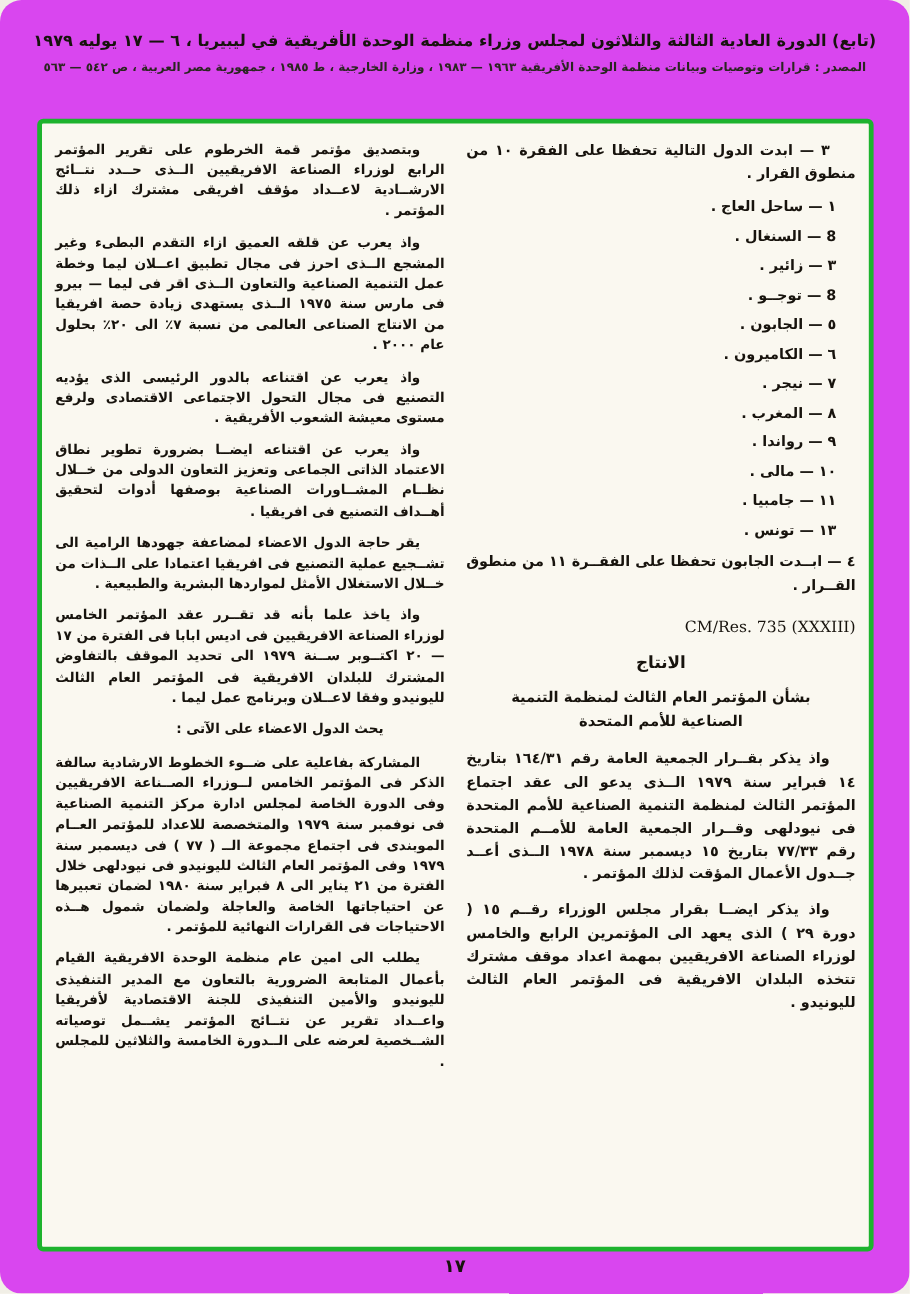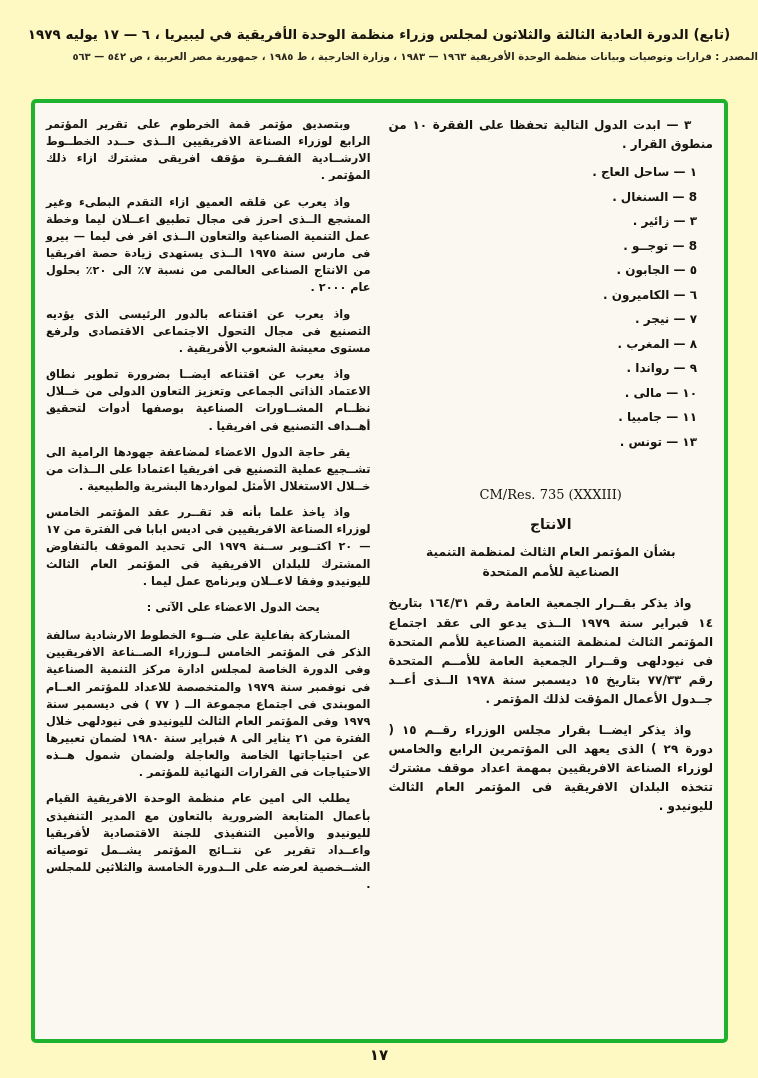--- a/index.html
+++ b/index.html
@@ -5,29 +5,30 @@
   * { margin:0; padding:0; box-sizing:border-box; }
   html,body { width:758px; height:1078px; }
   body {
     background:#f1efe6;
     font-family:"DejaVu Sans", sans-serif;
     color:#17130d;
   }
   .page {
     position:relative;
     width:758px; height:1078px;
-    background:#fef9c3;
+    background:#d946ef;
     overflow:hidden;
+    border-radius:18px;
   }
   .header { direction:rtl; text-align:center; padding-top:26px; }
   .header-line1 {
     font-size:13.5px; font-weight:700; letter-spacing:0.2px;
   }
   .header-line2 {
-    font-size:10px; font-weight:700; margin-top:9px; color:#2a2620;text-align:right;
+    font-size:10px; font-weight:700; margin-top:9px; color:#2a2620;
   }
   .frame {
     position:absolute; left:31px; top:99px;
     width:697px; height:944px;
     background:#faf8f0;
     border:4px solid #1db32e;
     border-radius:5px;
     padding:13px 11px;
     overflow:hidden;
   }
@@ -47,24 +48,24 @@
   }
   .indent { text-indent:1.8em; }
   .col-right .para { font-size:12px; line-height:1.6; margin-bottom:11px; }
   .country-list { padding-right:16px; margin:4px 0 6px; }
   .list-item {
     font-size:12px; font-weight:600;
     margin-bottom:10.5px;
     white-space:nowrap;
   }
   .res-ref {
-    direction:ltr; text-align:center;
+    direction:ltr; text-align:right;
     font-family:"DejaVu Serif", serif;
     font-size:13px; font-weight:400;
-    margin:38px 0 14px;
+    margin:18px 0 14px;
   }
   .res-title {
     text-align:center; font-size:14px; font-weight:700;
     margin-bottom:10px; word-spacing:4px;
   }
   .res-subtitle {
     text-align:center; font-size:12.3px; font-weight:700;
     line-height:1.65;
   }
   .res-subtitle.last { margin-bottom:12px; }
@@ -98,33 +99,34 @@
           <div class="list-item">٥ — الجابون .</div>
           <div class="list-item">٦ — الكاميرون .</div>
           <div class="list-item">٧ — نيجر .</div>
           <div class="list-item">٨ — المغرب .</div>
           <div class="list-item">٩ — رواندا .</div>
           <div class="list-item">١٠ — مالى .</div>
           <div class="list-item">١١ — جامبيا .</div>
           <div class="list-item">١٣ — تونس .</div>
         </div>
 
+        <p class="para">٤ — ابــدت الجابون تحفظا على الفقــرة ١١ من منطوق القــرار .</p>
 
         <div class="res-ref">CM/Res. 735 (XXXIII)</div>
 
         <div class="res-title">الانتاج</div>
         <div class="res-subtitle">بشأن المؤتمر العام الثالث لمنظمة التنمية</div>
         <div class="res-subtitle last">الصناعية للأمم المتحدة</div>
 
         <p class="para indent">واذ يذكر بقــرار الجمعية العامة رقم ١٦٤/٣١ بتاريخ ١٤ فبراير سنة ١٩٧٩ الــذى يدعو الى عقد اجتماع المؤتمر الثالث لمنظمة التنمية الصناعية للأمم المتحدة فى نيودلهى وقــرار الجمعية العامة للأمــم المتحدة رقم ٧٧/٣٣ بتاريخ ١٥ ديسمبر سنة ١٩٧٨ الــذى أعــد جــدول الأعمال المؤقت لذلك المؤتمر .</p>
         <p class="para indent">واذ يذكر ايضــا بقرار مجلس الوزراء رقــم ١٥ ( دورة ٢٩ ) الذى يعهد الى المؤتمرين الرابع والخامس لوزراء الصناعة الافريقيين بمهمة اعداد موقف مشترك تتخذه البلدان الافريقية فى المؤتمر العام الثالث لليونيدو .</p>
       </div>
 
       <div class="col col-left">
-        <p class="para indent">وبتصديق مؤتمر قمة الخرطوم على تقرير المؤتمر الرابع لوزراء الصناعة الافريقيين الــذى حــدد الخطــوط الارشــادية الفقــرة مؤقف افريقى مشترك ازاء ذلك المؤتمر .</p>
+        <p class="para indent">وبتصديق مؤتمر قمة الخرطوم على تقرير المؤتمر الرابع لوزراء الصناعة الافريقيين الــذى حــدد نتــائج الارشــادية لاعــداد مؤقف افريقى مشترك ازاء ذلك المؤتمر .</p>
         <p class="para indent">واذ يعرب عن قلقه العميق ازاء التقدم البطىء وغير المشجع الــذى احرز فى مجال تطبيق اعــلان ليما وخطة عمل التنمية الصناعية والتعاون الــذى اقر فى ليما — بيرو فى مارس سنة ١٩٧٥ الــذى يستهدى زيادة حصة افريقيا من الانتاج الصناعى العالمى من نسبة ٧٪ الى ٢٠٪ بحلول عام ٢٠٠٠ .</p>
         <p class="para indent">واذ يعرب عن اقتناعه بالدور الرئيسى الذى يؤديه التصنيع فى مجال التحول الاجتماعى الاقتصادى ولرفع مستوى معيشة الشعوب الأفريقية .</p>
         <p class="para indent">واذ يعرب عن اقتناعه ايضــا بضرورة تطوير نطاق الاعتماد الذاتى الجماعى وتعزيز التعاون الدولى من خــلال نظــام المشــاورات الصناعية بوصفها أدوات لتحقيق أهــداف التصنيع فى افريقيا .</p>
         <p class="para indent">يقر حاجة الدول الاعضاء لمضاعفة جهودها الرامية الى تشــجيع عملية التصنيع فى افريقيا اعتمادا على الــذات من خــلال الاستغلال الأمثل لمواردها البشرية والطبيعية .</p>
         <p class="para indent">واذ ياخذ علما بأنه قد تقــرر عقد المؤتمر الخامس لوزراء الصناعة الافريقيين فى اديس ابابا فى الفترة من ١٧ — ٢٠ اكتــوبر ســنة ١٩٧٩ الى تحديد الموقف بالتفاوض المشترك للبلدان الافريقية فى المؤتمر العام الثالث لليونيدو وفقا لاعــلان وبرنامج عمل ليما .</p>
         <p class="para lead-in">يحث الدول الاعضاء على الآتى :</p>
         <p class="para indent">المشاركة بفاعلية على ضــوء الخطوط الارشادية سالفة الذكر فى المؤتمر الخامس لــوزراء الصــناعة الافريقيين وفى الدورة الخاصة لمجلس ادارة مركز التنمية الصناعية فى نوفمبر سنة ١٩٧٩ والمتخصصة للاعداد للمؤتمر العــام الموبندى فى اجتماع مجموعة الــ ( ٧٧ ) فى ديسمبر سنة ١٩٧٩ وفى المؤتمر العام الثالث لليونيدو فى نيودلهى خلال الفترة من ٢١ يناير الى ٨ فبراير سنة ١٩٨٠ لضمان تعبيرها عن احتياجاتها الخاصة والعاجلة ولضمان شمول هــذه الاحتياجات فى القرارات النهائية للمؤتمر .</p>
         <p class="para indent">يطلب الى امين عام منظمة الوحدة الافريقية القيام بأعمال المتابعة الضرورية بالتعاون مع المدير التنفيذى لليونيدو والأمين التنفيذى للجنة الاقتصادية لأفريقيا واعــداد تقرير عن نتــائج المؤتمر يشــمل توصياته الشــخصية لعرضه على الــدورة الخامسة والثلاثين للمجلس .</p>
       </div>
 

